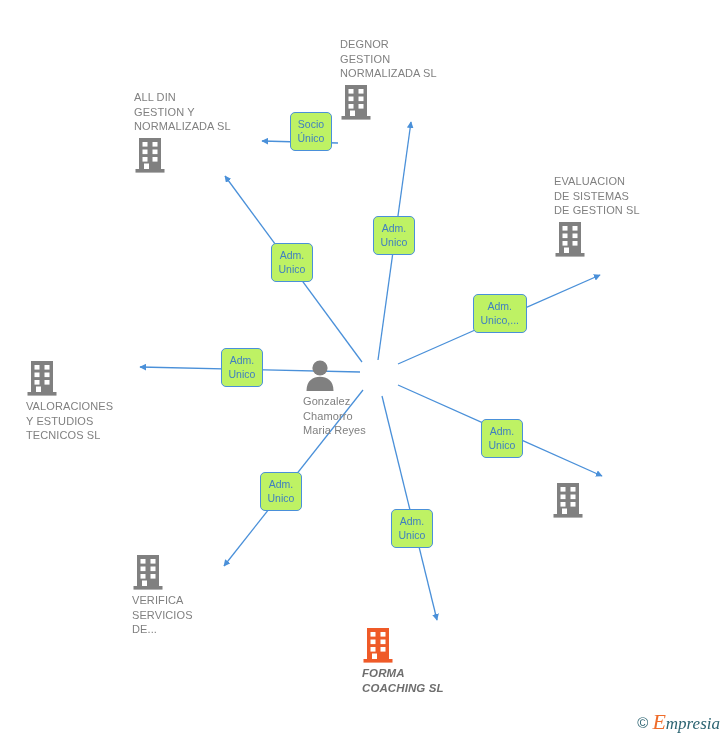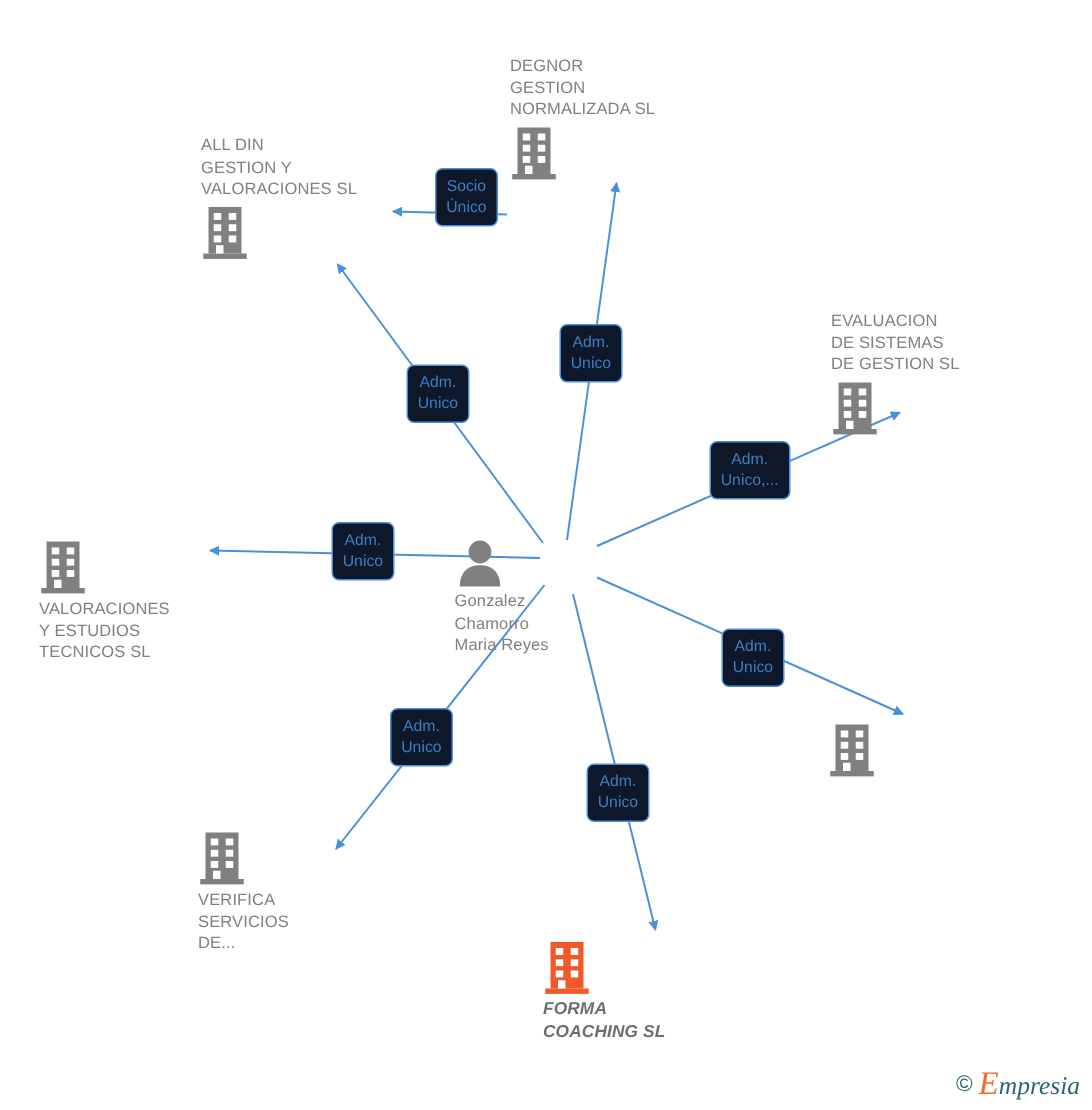--- a/index.html
+++ b/index.html
@@ -49,21 +49,21 @@
     font-size: 11.5px;
   }
   .node.label-above .label {
     margin-bottom: 2px;
   }
   .node.label-below .label {
     margin-top: 2px;
   }
   .rel {
     position: absolute;
-    background: #0f172a;
+    background: #bef264;
     border: 1.3px solid #4a90d9;
     border-radius: 5px;
     color: #3f7fc1;
     font-size: 10.5px;
     line-height: 14px;
     text-align: center;
     padding: 4px 7px 5px 7px;
     white-space: pre-line;
     z-index: 5;
     box-sizing: border-box;
@@ -139,34 +139,34 @@
             <rect x="8.5" y="13.5" width="5" height="4.6" fill="#ffffff"></rect>
             <rect x="18.5" y="13.5" width="5" height="4.6" fill="#ffffff"></rect>
             <rect x="8.5" y="21" width="5" height="4.6" fill="#ffffff"></rect>
             <rect x="18.5" y="21" width="5" height="4.6" fill="#ffffff"></rect>
             <rect x="10" y="27.5" width="5" height="5.5" fill="#ffffff"></rect>
           </svg></span>
       </div>
       <div class="node label-above" style="left: 209px; top: 90.2px;">
         <span class="label">ALL DIN
 GESTION Y
-VALORACIONES SL</span>
-        <span class="icon-wrap"><svg width="32" height="38" viewBox="0 0 32 38">
-            <rect x="5" y="2" width="22" height="31" fill="#808080"></rect>
-            <rect x="1.5" y="33" width="29" height="3.6" fill="#808080"></rect>
-            <rect x="8.5" y="6" width="5" height="4.6" fill="#ffffff"></rect>
-            <rect x="18.5" y="6" width="5" height="4.6" fill="#ffffff"></rect>
-            <rect x="8.5" y="13.5" width="5" height="4.6" fill="#ffffff"></rect>
-            <rect x="18.5" y="13.5" width="5" height="4.6" fill="#ffffff"></rect>
-            <rect x="8.5" y="21" width="5" height="4.6" fill="#ffffff"></rect>
-            <rect x="18.5" y="21" width="5" height="4.6" fill="#ffffff"></rect>
-            <rect x="10" y="27.5" width="5" height="5.5" fill="#ffffff"></rect>
-          </svg></span>
-      </div>
-      <div class="node label-above" style="left: 629px; top: 207px;">
+NORMALIZADA SL</span>
+        <span class="icon-wrap"><svg width="32" height="38" viewBox="0 0 32 38">
+            <rect x="5" y="2" width="22" height="31" fill="#808080"></rect>
+            <rect x="1.5" y="33" width="29" height="3.6" fill="#808080"></rect>
+            <rect x="8.5" y="6" width="5" height="4.6" fill="#ffffff"></rect>
+            <rect x="18.5" y="6" width="5" height="4.6" fill="#ffffff"></rect>
+            <rect x="8.5" y="13.5" width="5" height="4.6" fill="#ffffff"></rect>
+            <rect x="18.5" y="13.5" width="5" height="4.6" fill="#ffffff"></rect>
+            <rect x="8.5" y="21" width="5" height="4.6" fill="#ffffff"></rect>
+            <rect x="18.5" y="21" width="5" height="4.6" fill="#ffffff"></rect>
+            <rect x="10" y="27.5" width="5" height="5.5" fill="#ffffff"></rect>
+          </svg></span>
+      </div>
+      <div class="node label-above" style="left: 629px; top: 174px;">
         <span class="label">EVALUACION
 DE SISTEMAS
 DE GESTION SL</span>
         <span class="icon-wrap"><svg width="32" height="38" viewBox="0 0 32 38">
             <rect x="5" y="2" width="22" height="31" fill="#808080"></rect>
             <rect x="1.5" y="33" width="29" height="3.6" fill="#808080"></rect>
             <rect x="8.5" y="6" width="5" height="4.6" fill="#ffffff"></rect>
             <rect x="18.5" y="6" width="5" height="4.6" fill="#ffffff"></rect>
             <rect x="8.5" y="13.5" width="5" height="4.6" fill="#ffffff"></rect>
             <rect x="18.5" y="13.5" width="5" height="4.6" fill="#ffffff"></rect>

